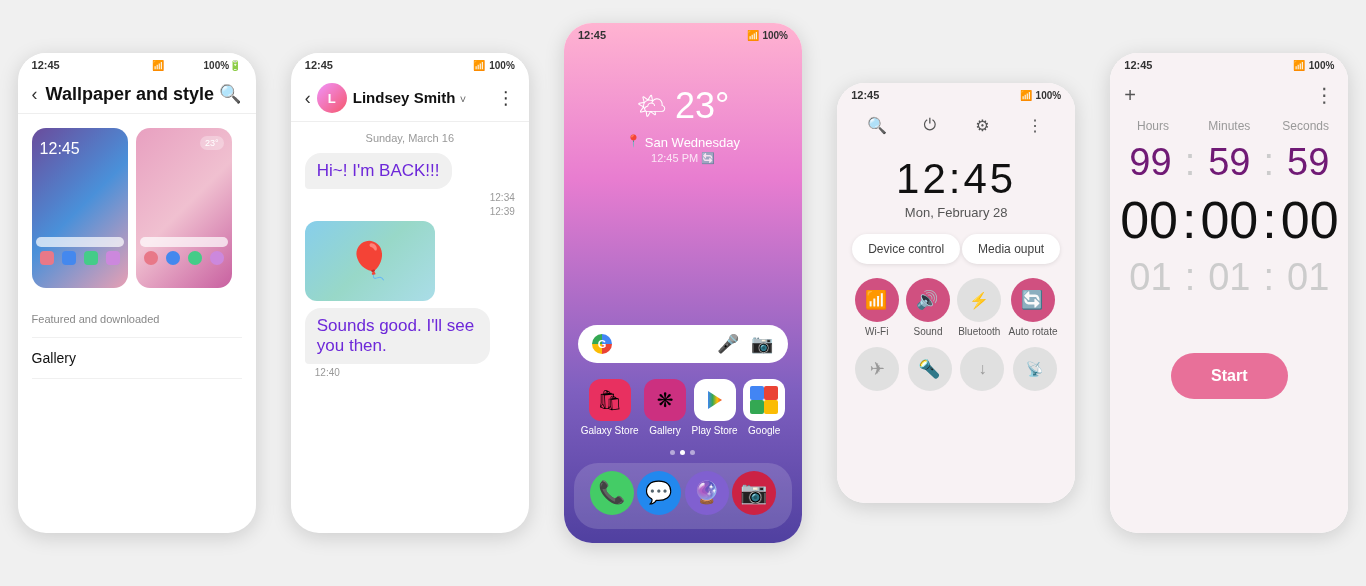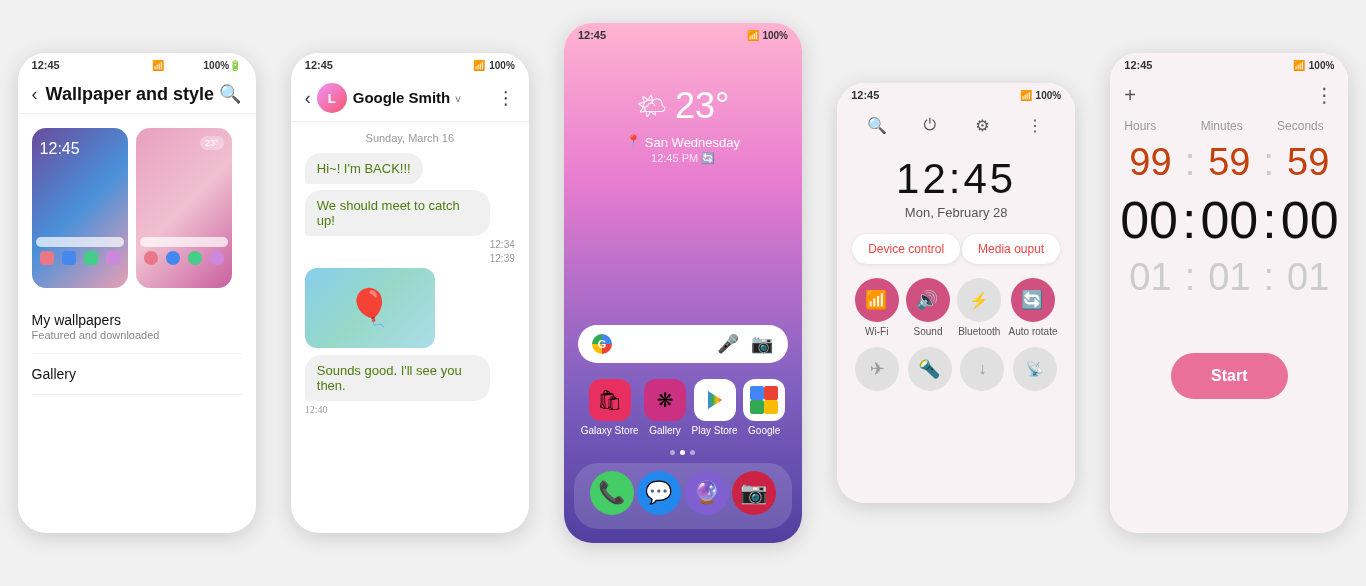--- a/index.html
+++ b/index.html
@@ -166,22 +166,22 @@
       font-size: 11px;
       color: #999;
       padding: 10px 0 6px;
     }
     .msg-bubble-left {
       background: #f0f0f0;
       border-radius: 16px 16px 16px 4px;
       padding: 8px 12px;
       margin: 3px 14px 3px 14px;
       max-width: 78%;
-      font-size: 13px;
-      color: #4d7c0f;
+      font-size: 17px;
+      color: #6d28d9;
       display: inline-block;
     }
     .msg-bubble-right {
       background: #e8a0c8;
       border-radius: 16px 16px 4px 16px;
       padding: 8px 12px;
       margin: 3px 14px 3px auto;
       max-width: 78%;
       font-size: 13px;
       color: #111;
@@ -341,21 +341,21 @@
       display: flex;
       justify-content: space-around;
       padding: 0 14px;
       margin-bottom: 14px;
     }
     .qs-btn {
       background: white;
       border-radius: 20px;
       padding: 8px 16px;
       font-size: 12px;
-      color: #ef4444;
+      color: #404040;
       box-shadow: 0 1px 4px rgba(0,0,0,0.1);
     }
     .qs-icons-row {
       display: flex;
       justify-content: space-around;
       padding: 0 14px;
       margin-bottom: 8px;
     }
     .qs-icon-item {
       display: flex;
@@ -400,33 +400,33 @@
     }
     .timer-labels {
       display: flex;
       justify-content: space-around;
       padding: 4px 14px;
     }
     .timer-label {
       font-size: 12px;
       color: #999;
       width: 60px;
-      text-align: left;
+      text-align: center;
     }
     .timer-main-row {
       display: flex;
       align-items: center;
       justify-content: center;
       gap: 4px;
       padding: 4px 10px;
     }
     .timer-num {
       font-size: 38px;
       font-weight: 300;
-      color: #c2410c;
+      color: #701a75;
       width: 64px;
       text-align: center;
     }
     .timer-colon {
       font-size: 38px;
       font-weight: 300;
       color: #ccc;
     }
     .timer-active-row {
       display: flex;
@@ -533,21 +533,20 @@
         <div style="display:flex; justify-content:space-around; margin-bottom:3px;">
           <div style="width:14px;height:14px;border-radius:50%;background:#e87888;"></div>
           <div style="width:14px;height:14px;border-radius:50%;background:#4488ee;"></div>
           <div style="width:14px;height:14px;border-radius:50%;background:#44cc88;"></div>
           <div style="width:14px;height:14px;border-radius:50%;background:#cc88dd;"></div>
         </div>
       </div>
     </div>
   </div>
   <div class="wallpaper-menu-item">
-    <div>My wallpapers</div>
     <div class="wallpaper-menu-sub">Featured and downloaded</div>
   </div>
   <div class="wallpaper-divider"></div>
   <div class="wallpaper-menu-item">
     <div>Gallery</div>
   </div>
   <div class="wallpaper-divider"></div>
   <div class="wallpaper-menu-item">
   </div>
 </div>
@@ -558,45 +557,42 @@
     <div class="status-icons">
       <span>📶</span>
       <span style="font-size:10px;">100%</span>
     </div>
   </div>
   <div class="msg-header">
     <div class="msg-header-left">
       <span style="font-size:18px; color:#333;">‹</span>
       <div class="msg-avatar">L</div>
       <div>
-        <span class="msg-contact-name">Google Smith</span>
+        <span class="msg-contact-name">Lindsey Smith</span>
         <span style="font-size:11px; color:#666;"> ˅</span>
       </div>
     </div>
     <span style="font-size:18px; color:#333;">⋮</span>
   </div>
   <div style="overflow-y: auto; height: 380px; background: white;">
     <div class="msg-date-label">Sunday, March 16</div>
     <div>
       <span class="msg-bubble-left">Hi~! I'm BACK!!!</span>
-    </div>
-    <div>
-      <span class="msg-bubble-left">We should meet to catch up!</span>
     </div>
     <div class="msg-time">12:34</div>
     <div class="msg-time">12:39</div>
     <div class="msg-image">
       <div style="background:linear-gradient(135deg, #87ceeb 0%, #98d8c8 50%, #aadde8 100%); width:100%; height:100%; display:flex; align-items:center; justify-content:center;">
         <span style="font-size:36px;">🎈</span>
       </div>
     </div>
     <div>
       <span class="msg-bubble-left">Sounds good. I'll see you then.</span>
     </div>
-    <div class="msg-time" style="text-align:left; padding-left:14px;font-family:Liberation Serif, serif;">12:40</div>
+    <div class="msg-time" style="text-align:left; padding-left:24px;">12:40</div>
   </div>
 </div>
 
 <div class="phone-frame phone3">
   <div class="home-bg">
     <div class="home-status">
       <span style="font-size:11px; font-weight:600; color:#333;">12:45</span>
       <div style="display:flex; align-items:center; gap:3px;">
         <span style="font-size:10px;">📶</span>
         <span style="font-size:10px;">100%</span>

